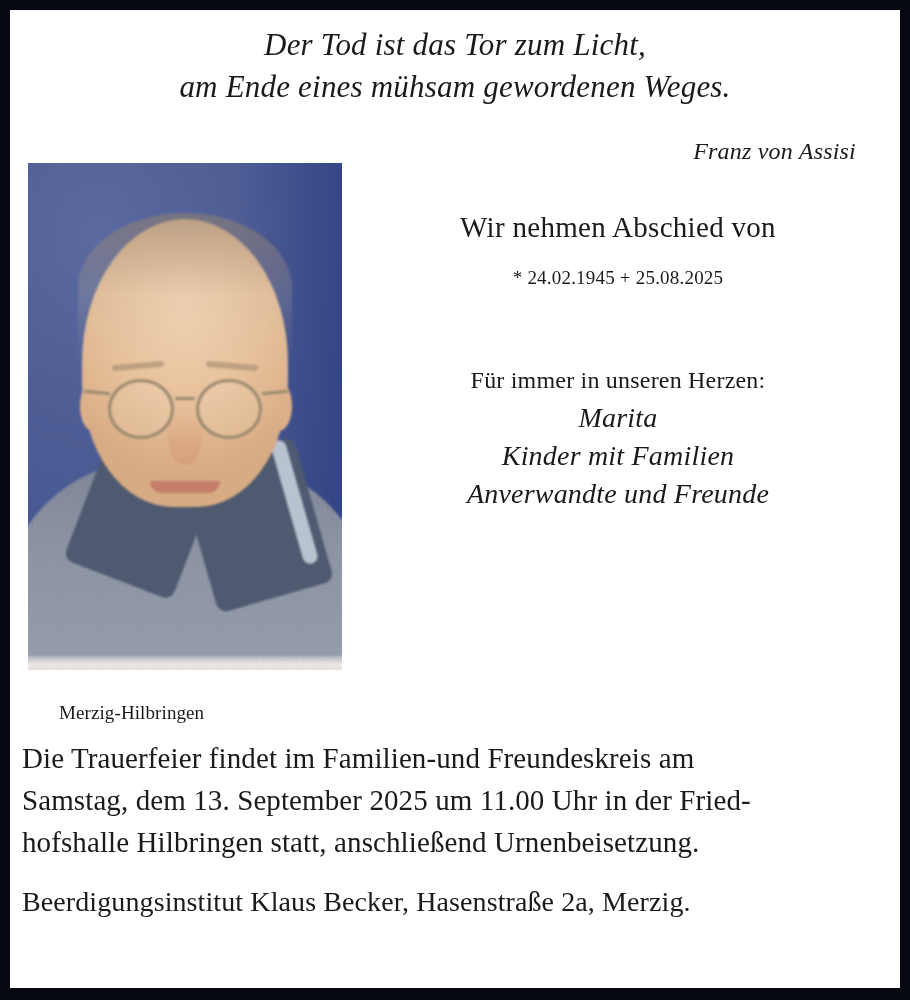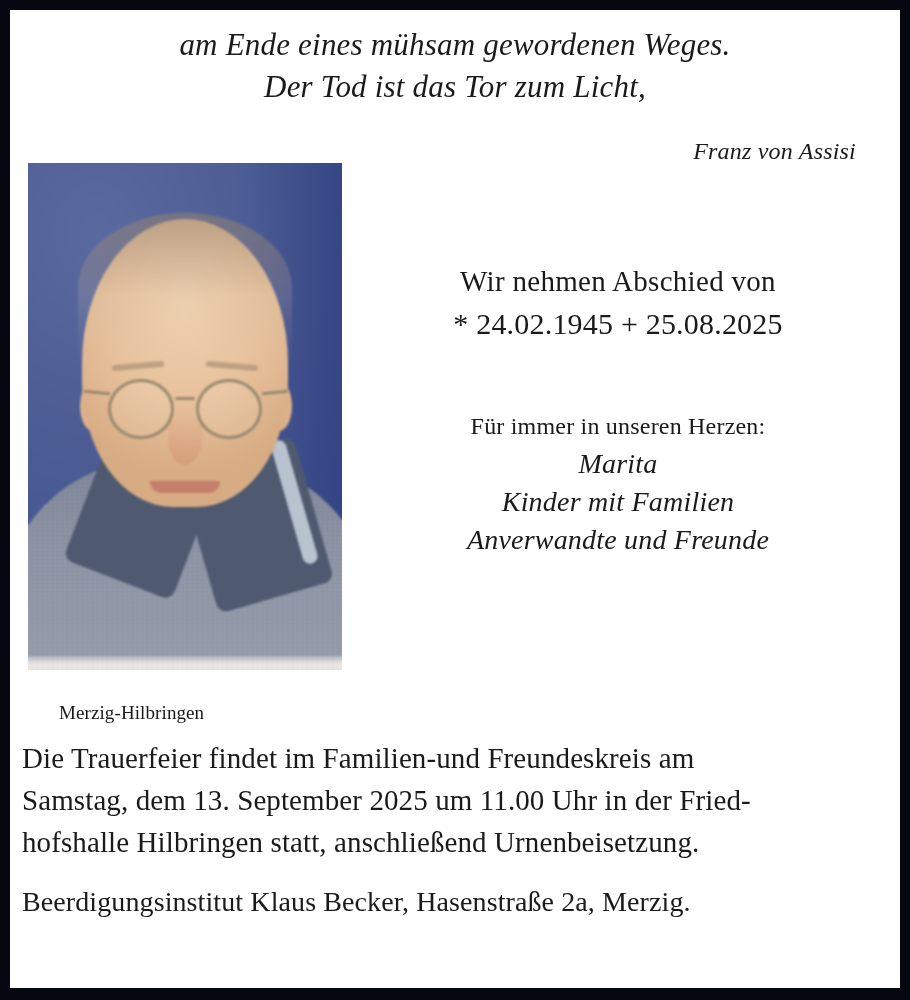--- a/index.html
+++ b/index.html
@@ -286,35 +286,35 @@
     position: absolute;
     left: 346px;
     top: 153px;
     width: 524px;
     text-align: center;
   }
   #farewell-line {
     font-size: 29px;
     line-height: 40px;
     letter-spacing: 0.3px;
-    margin-top: 98px;
+    margin-top: 44px;
   }
   #deceased-name {
     font-size: 59px;
     font-weight: bold;
     line-height: 74px;
     letter-spacing: 0.5px;
     margin-top: 12px;
     color: #141414;
   }
   #life-dates {
-    font-size: 30px;
+    font-size: 19px;
     line-height: 38px;
     letter-spacing: 0.2px;
-    margin-top: 4px;
+    margin-top: 12px;
   }
   #survivors-heading {
     font-size: 24px;
     line-height: 38px;
     letter-spacing: 0.2px;
     margin-top: 64px;
   }
   .survivor-line {
     font-style: italic;
     font-size: 28px;
@@ -351,22 +351,22 @@
     letter-spacing: 0.1px;
   }
 </style>
 </head>
 <body>
 
 <div id="obituary-card">
   <div id="card-inner">
 
     <div id="quote-block">
+      <div class="quote-line">Der Tod ist das Tor zum Licht,</div>
       <div class="quote-line">am Ende eines mühsam gewordenen Weges.</div>
-      <div class="quote-line">Der Tod ist das Tor zum Licht,</div>
     </div>
     <div id="quote-attribution">Franz von Assisi</div>
 
     <div id="portrait-photo">
       <div id="photo-backdrop"></div>
       <div id="photo-neck"></div>
       <div id="photo-shirt"></div>
       <div id="shirt-texture"></div>
       <div id="photo-collar-red"></div>
       <div id="photo-collar-red2"></div>

